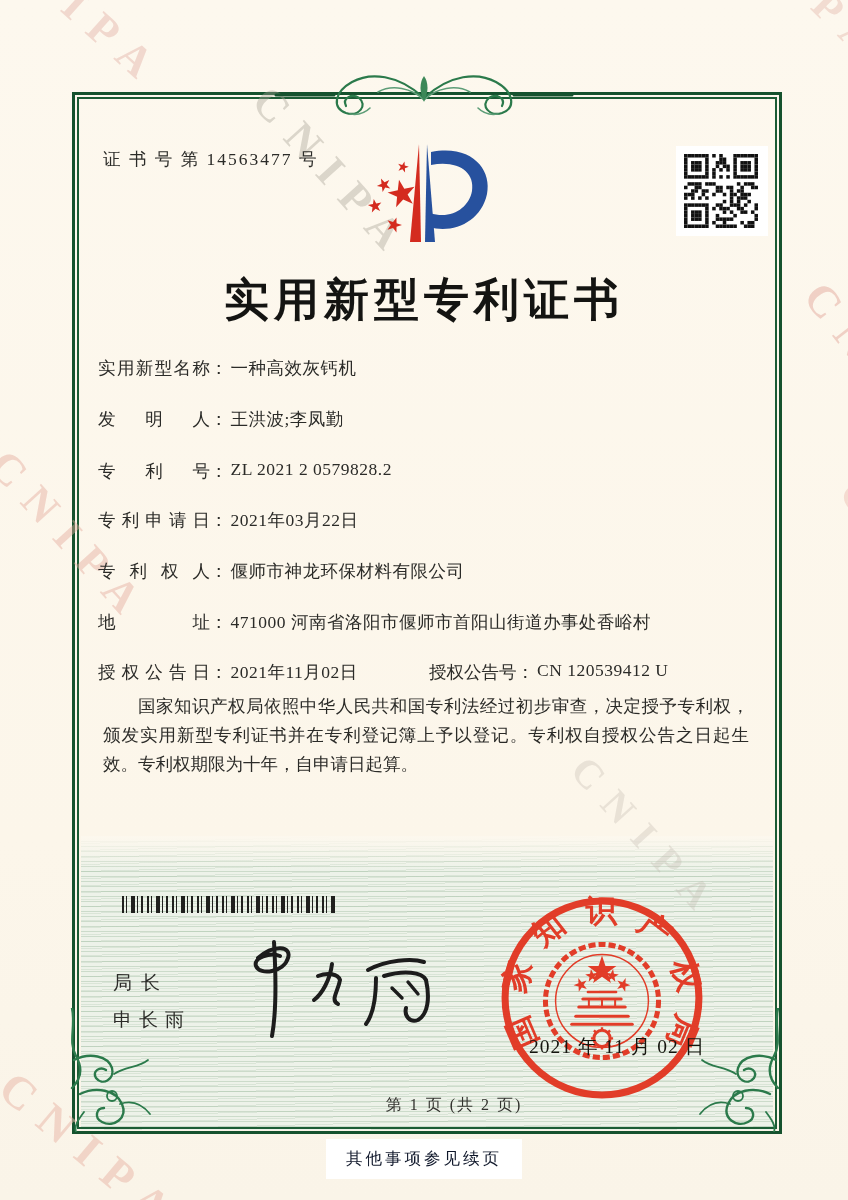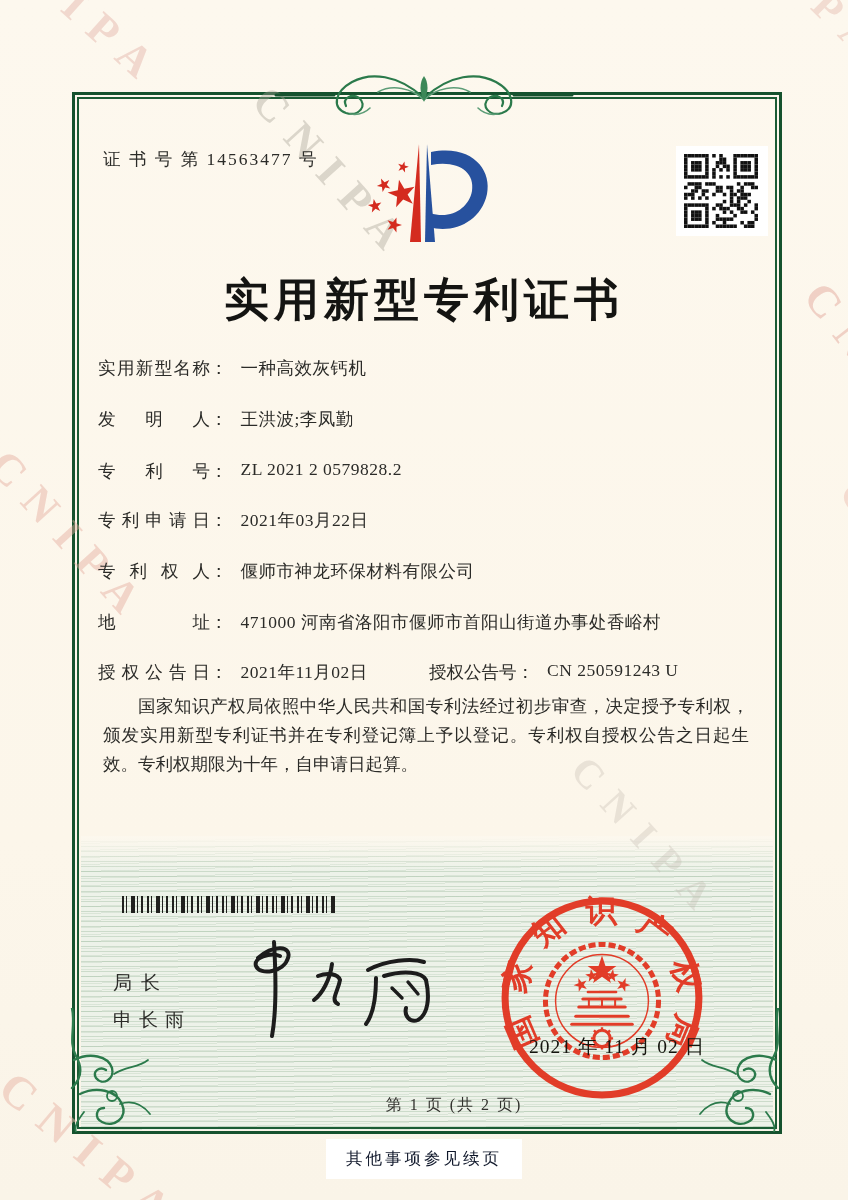--- a/index.html
+++ b/index.html
@@ -20,21 +20,21 @@
   
   .wm{position:absolute;font-weight:bold;letter-spacing:16px;z-index:2;white-space:nowrap;
       font-family:"Liberation Serif","DejaVu Serif",serif;pointer-events:none;}
   
   .cert-no{left:103px;top:147px;font-size:17.5px;letter-spacing:2px;z-index:3;}
   .title{left:0;right:0;top:248px;text-align:center;font-size:45px;font-weight:bold;
          letter-spacing:5px;color:#141412;z-index:3;margin-top:22px;}
   
   .row{left:98px;display:flex;font-size:17.5px;z-index:3;white-space:nowrap;}
   .f-label{display:inline-block;width:112px;text-align:justify;text-align-last:justify;}
-  .f-value{margin-left:13px;letter-spacing:.5px;}
+  .f-value{margin-left:3px;letter-spacing:.5px;}
   .extra{position:absolute;left:331px;display:flex;white-space:nowrap;}
   
   .body-text{left:103px;top:692px;width:646px;font-size:17.5px;line-height:29px;
              text-align:justify;z-index:3;}
   .body-text p{margin:0;text-indent:2em;}
   
   .barcode{left:122px;top:896px;width:215px;height:17px;z-index:3;
      background:repeating-linear-gradient(90deg,
        #20201e 0 2px,transparent 2px 4px,#20201e 4px 5px,transparent 5px 9px,
        #20201e 9px 13px,transparent 13px 15px,#20201e 15px 16px,transparent 16px 19px,
@@ -378,21 +378,21 @@
     <span>：</span>
     <span class="f-value">471000 河南省洛阳市偃师市首阳山街道办事处香峪村</span>
 </div>
 <div class="abs row" style="top:660px">
   <span class="f-label">授权公告日</span>
     <span>：</span>
     <span class="f-value">2021年11月02日</span>
   <span class="extra">
     <span>授权公告号</span>
       <span>：</span>
-      <span class="f-value">CN 250591243 U</span>
+      <span class="f-value">CN 120539412 U</span>
   </span>
 </div>
 
 <div class="abs body-text">
   <p>国家知识产权局依照中华人民共和国专利法经过初步审查，决定授予专利权，颁发实用新型专利证书并在专利登记簿上予以登记。专利权自授权公告之日起生效。专利权期限为十年，自申请日起算。</p>
 </div>
 
 <div class="abs barcode"></div>
 
 <div class="abs signer-title">局长</div>

